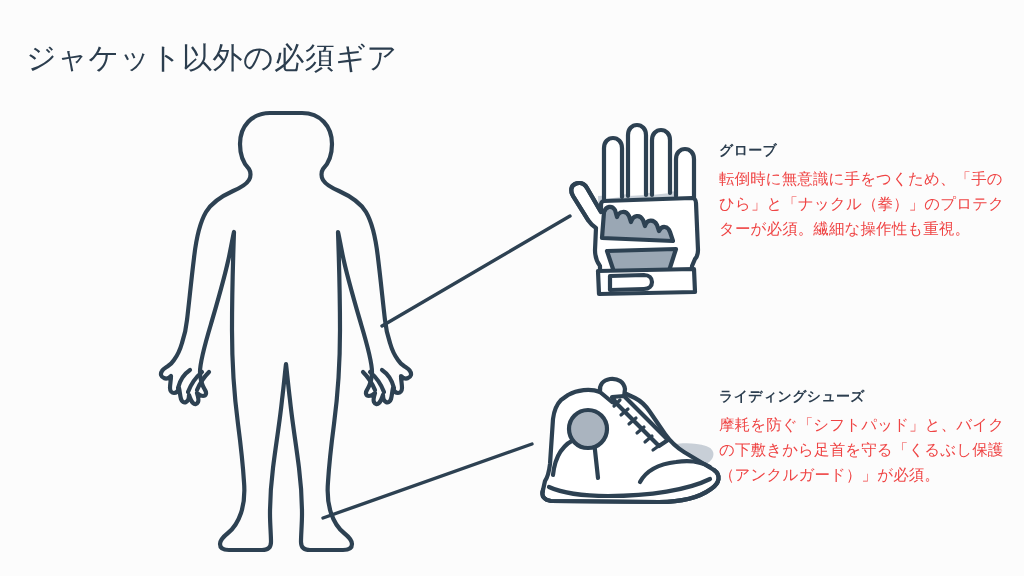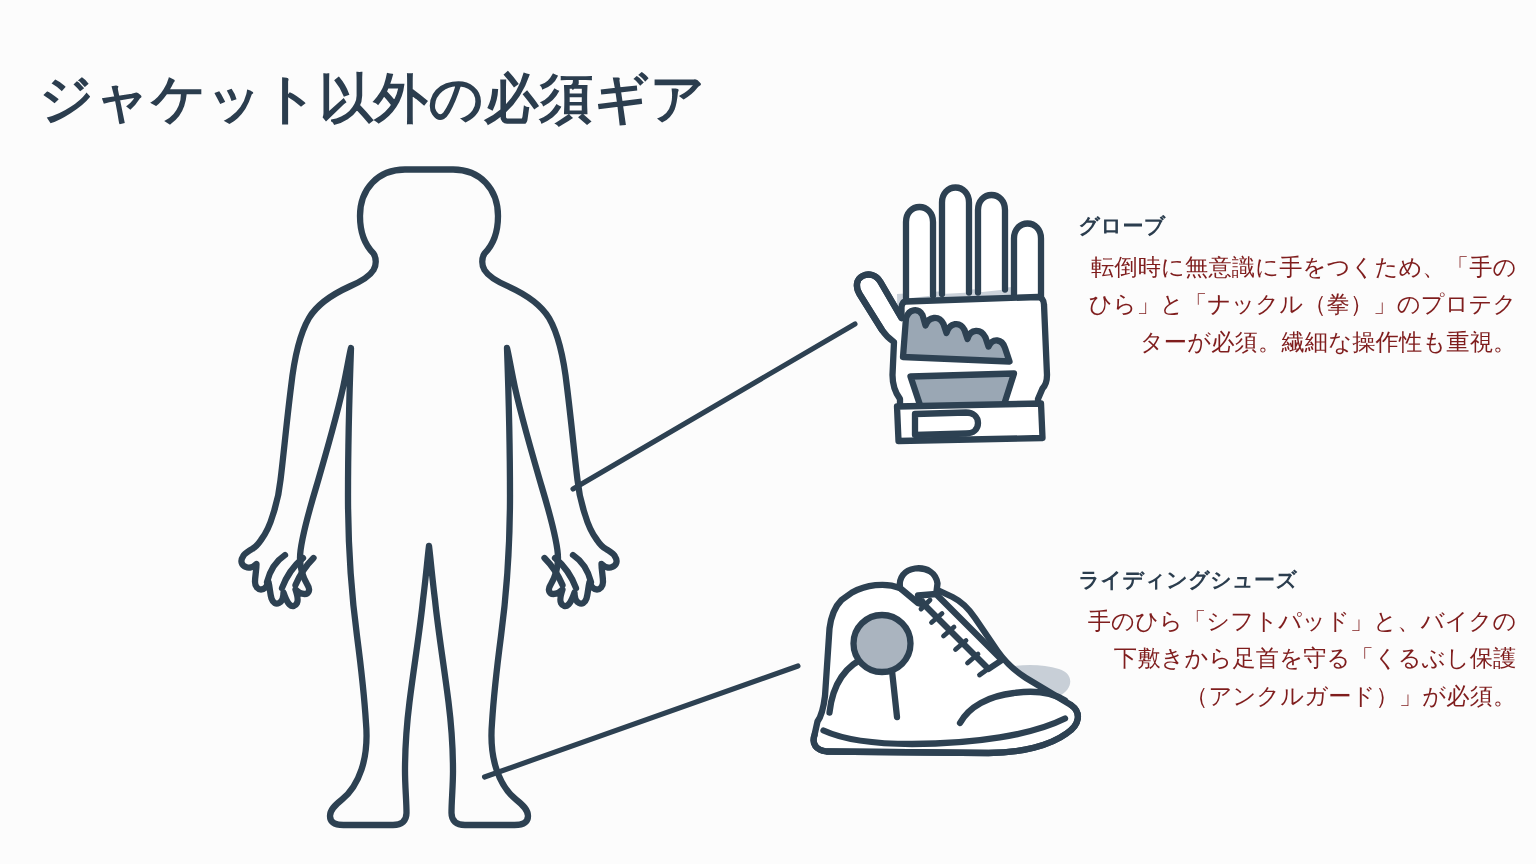--- a/index.html
+++ b/index.html
@@ -19,60 +19,59 @@
     width: 1024px;
     height: 576px;
     background: #fcfcfc;
   }
 
   
   .page-title {
     position: absolute;
     left: 26px;
     top: 18px;
-    font-size: 36px;
-    font-weight: 700;
+    font-size: 30px;
+    font-weight: 400;
     letter-spacing: 0.5px;
     color: #2b3d4e;
     white-space: nowrap;
   }
 
   
   .figure-layer {
     position: absolute;
     left: 0;
     top: 0;
     width: 1024px;
     height: 576px;
   }
 
   
   .callout {
     position: absolute;
     width: 292px;
   }
   .callout-gloves { left: 719px; top: 142px; }
-  .callout-shoes  { left: 719px; top: 378px; }
+  .callout-shoes  { left: 719px; top: 388px; }
 
   .callout-title {
     font-size: 14px;
     font-weight: 700;
     color: #2b3d4e;
     line-height: 1.25;
     margin: 0 0 6px 0;
     letter-spacing: 0.3px;
   }
   .callout-body {
     font-size: 15.5px;
     font-weight: 400;
-    color: #7f1d1d;
+    color: #ef4444;
     line-height: 1.62;
     margin: 0;
     letter-spacing: 0.1px;
-    text-align: right;
   }
 </style>
 </head>
 <body>
 
 <div id="page">
 
   <h1 class="page-title">ジャケット以外の必須ギア</h1>
 
   <svg class="figure-layer" viewBox="0 0 1024 576" xmlns="http://www.w3.org/2000/svg">
@@ -299,16 +298,16 @@
     </g>
   </svg>
 
   <div class="callout callout-gloves">
     <div class="callout-title">グローブ</div>
     <div class="callout-body">転倒時に無意識に手をつくため、「手のひら」と「ナックル（拳）」のプロテクターが必須。繊細な操作性も重視。</div>
   </div>
 
   <div class="callout callout-shoes">
     <div class="callout-title">ライディングシューズ</div>
-    <div class="callout-body">手のひら「シフトパッド」と、バイクの下敷きから足首を守る「くるぶし保護（アンクルガード）」が必須。</div>
+    <div class="callout-body">摩耗を防ぐ「シフトパッド」と、バイクの下敷きから足首を守る「くるぶし保護（アンクルガード）」が必須。</div>
   </div>
 
 </div>
 
 </body></html>

